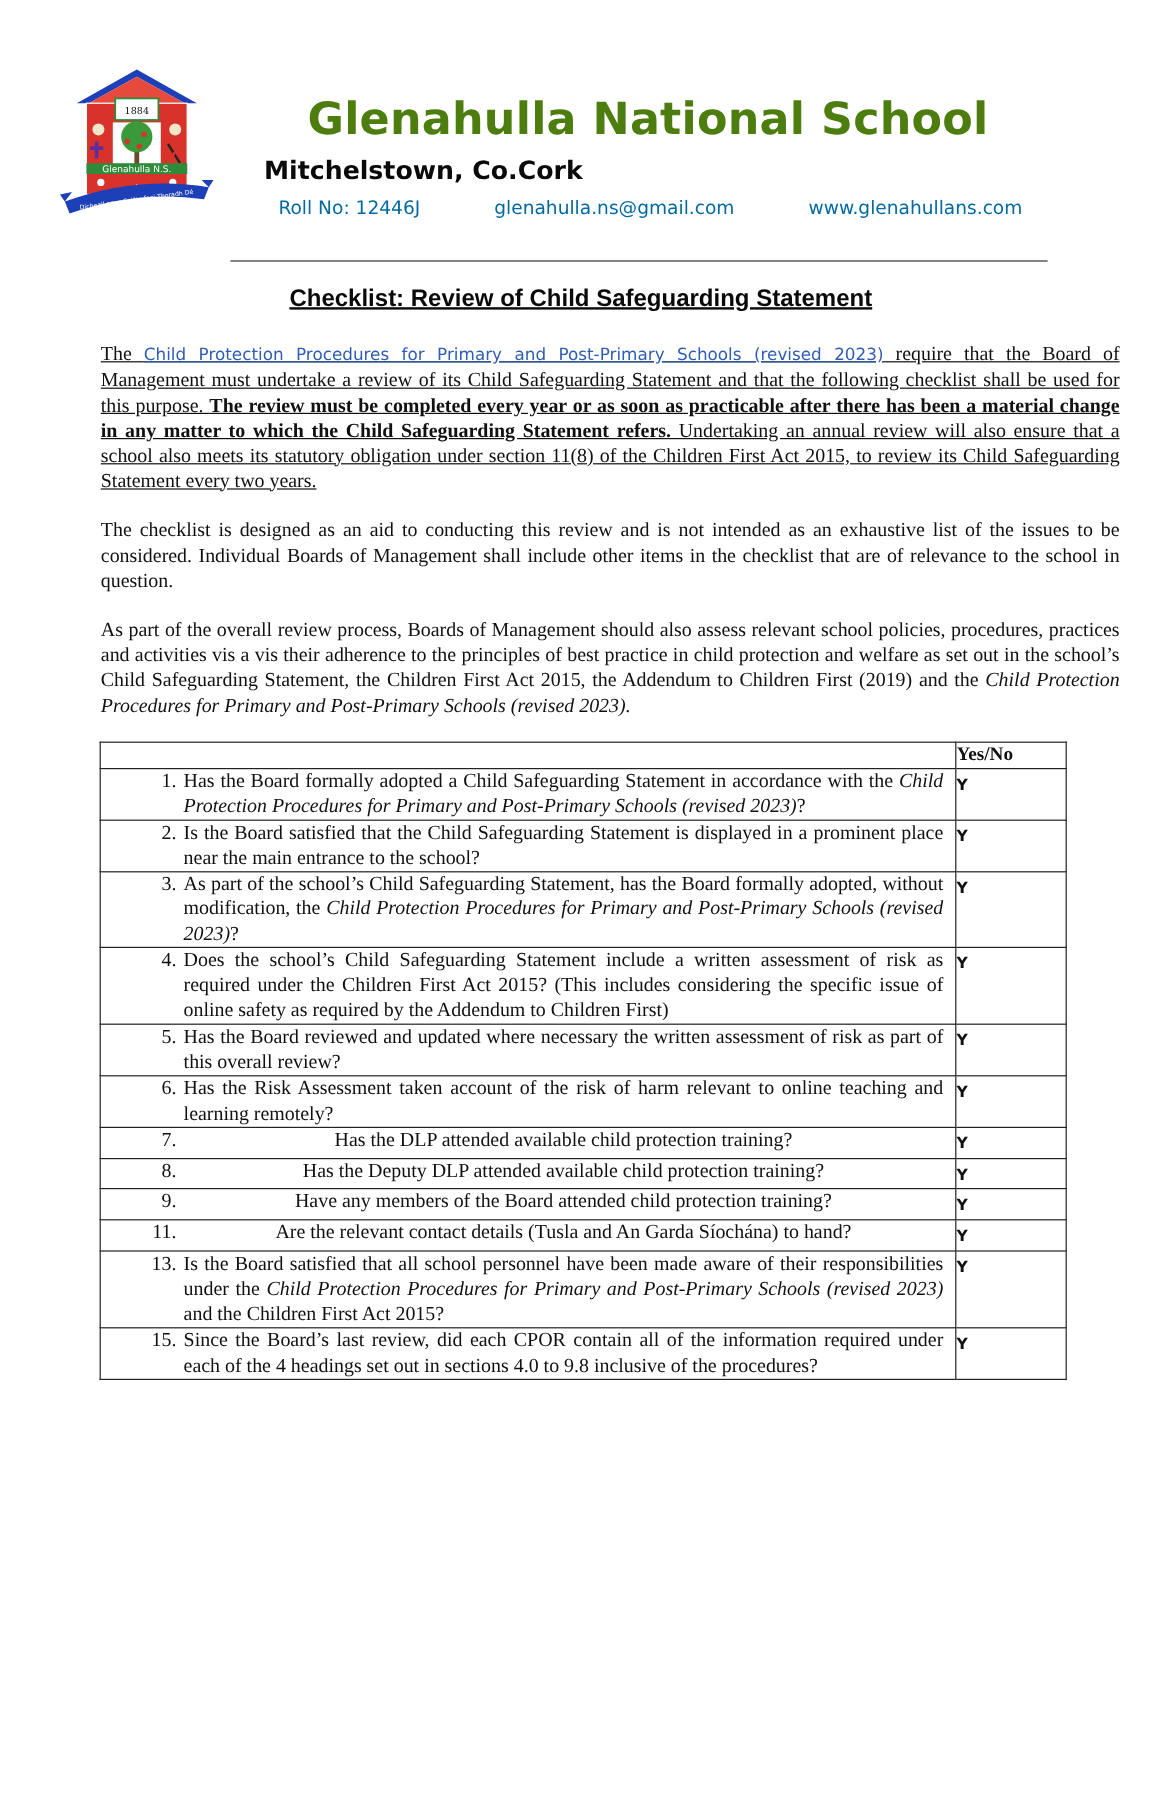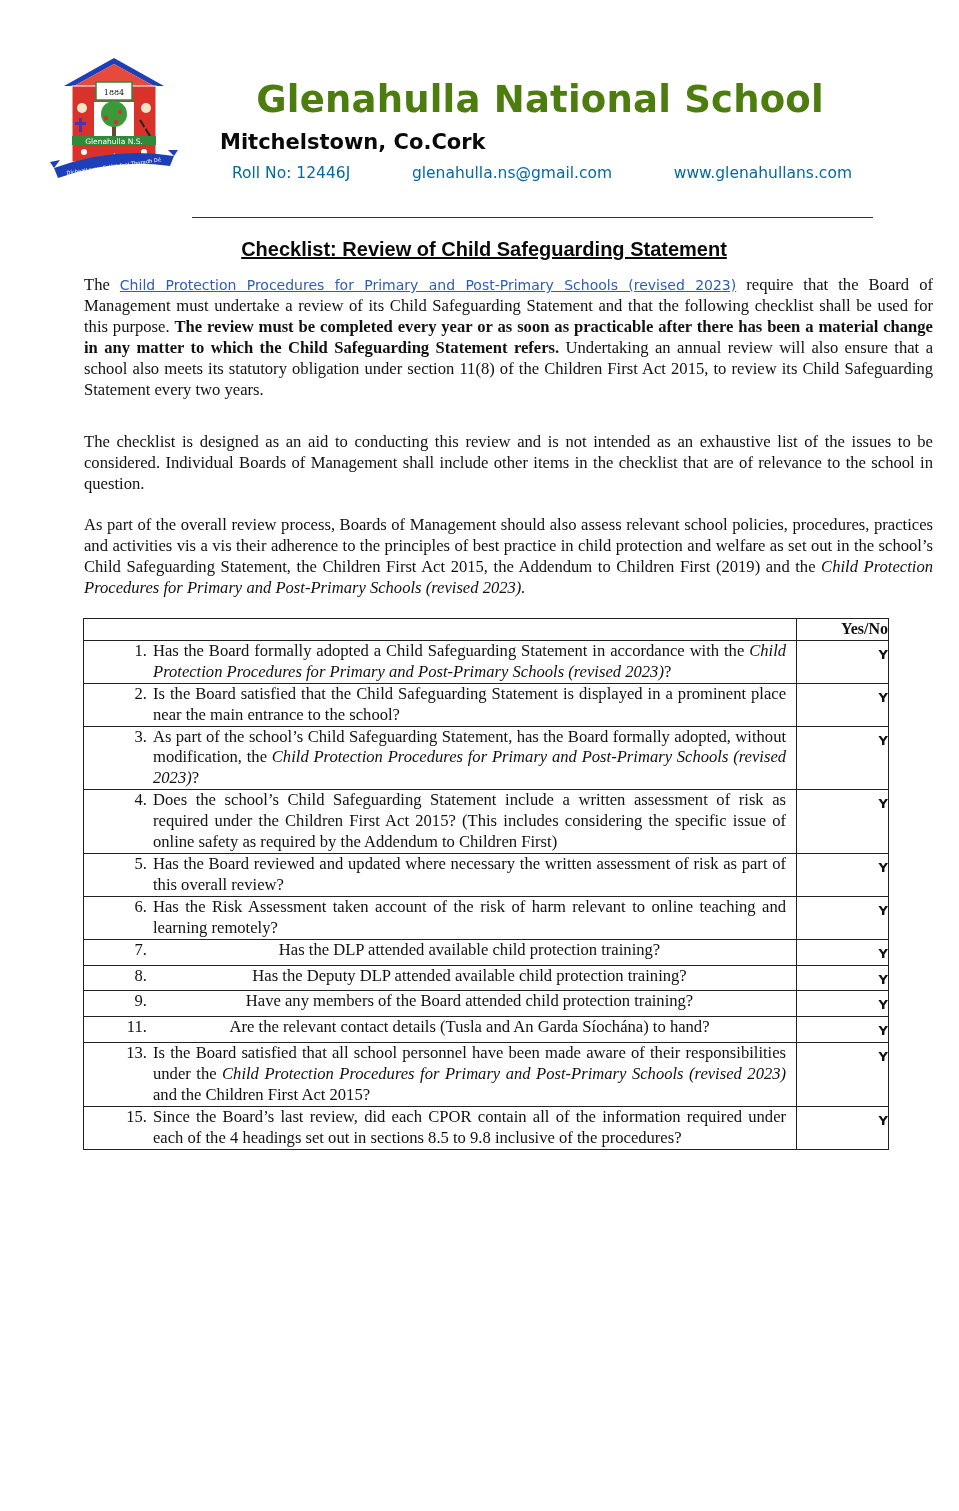--- a/index.html
+++ b/index.html
@@ -26,31 +26,31 @@
     .doc-title {
       position: absolute; left: 80px; top: 238px; width: 808px; text-align: center;
       font-family: "Liberation Sans", sans-serif; font-weight: bold; font-size: 20px; text-decoration: underline; color: #0a0a0a;
     }
 
     .para {
       position: absolute; left: 84px; width: 849px;
       font-size: 16.6px; line-height: 20.9px; text-align: justify; color: #111;
     }
     .para .link { color: #2f5db5; text-decoration: underline; font-family: "DejaVu Sans", sans-serif; font-size: 14px; }
-    .p1 { top: 275px; }
+    .p1 { top: 285px; text-decoration: underline; }
     .p2 { top: 432px; }
     .p3 { top: 515px; }
 
     table.checklist {
       position: absolute; left: 83px; top: 618px; width: 806px;
       border-collapse: collapse; font-size: 16.6px; line-height: 20.9px;
     }
     table.checklist td { border: 1.3px solid #222; vertical-align: top; }
     td.q { width: 714px; padding: 0 10px 0 0; }
-    td.a { width: 92px; text-align: right; font-family: "DejaVu Sans", sans-serif; font-weight: bold; font-size: 13px; padding-top: 4px; }
+    td.a { width: 92px; text-align: left; font-family: "DejaVu Sans", sans-serif; font-weight: bold; font-size: 13px; padding-top: 4px; }
     td.head-a { font-family: "Liberation Serif", serif; font-weight: bold; font-size: 16px; padding-top: 0; }
     .qwrap { display: flex; }
     .qnum { width: 66px; text-align: right; padding-right: 3px; flex: none; }
     .qtext { flex: 1; text-align: justify; padding-left: 3px; }
     .qtext.left { text-align: center; }
     i { font-style: italic; }
   </style>
 </head>
 <body>
 
@@ -211,19 +211,19 @@
             <span class="qnum">13.</span>
             <span class="qtext"><span>Is the Board satisfied that all school personnel have been made aware of their responsibilities under the </span><i>Child Protection Procedures for Primary and Post-Primary Schools (revised 2023)</i><span> and the Children First Act 2015?</span></span>
           </div>
         </td>
         <td class="a">Y</td>
       </tr>
       <tr>
         <td class="q">
           <div class="qwrap">
             <span class="qnum">15.</span>
-            <span class="qtext"><span>Since the Board’s last review, did each CPOR contain all of the information required under each of the 4 headings set out in sections 8.5 to 9.8 inclusive of the procedures?</span></span>
+            <span class="qtext"><span>Since the Board’s last review, did each CPOR contain all of the information required under each of the 4 headings set out in sections 4.0 to 9.8 inclusive of the procedures?</span></span>
           </div>
         </td>
         <td class="a">Y</td>
       </tr>
     </tbody>
 </table>
 
 </body></html>

